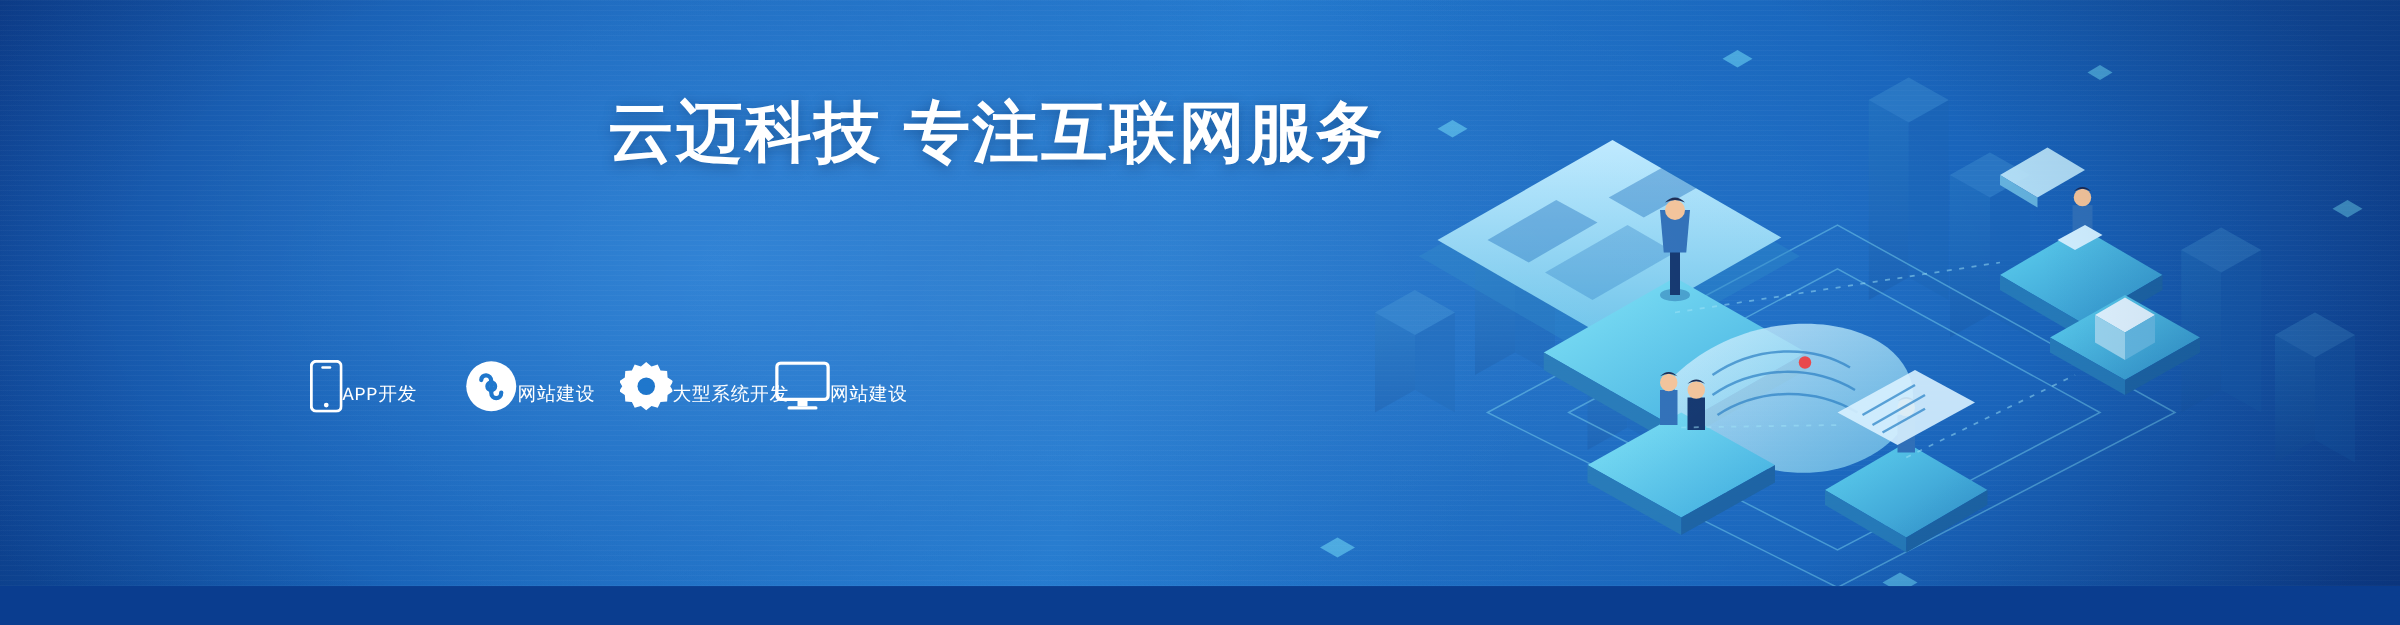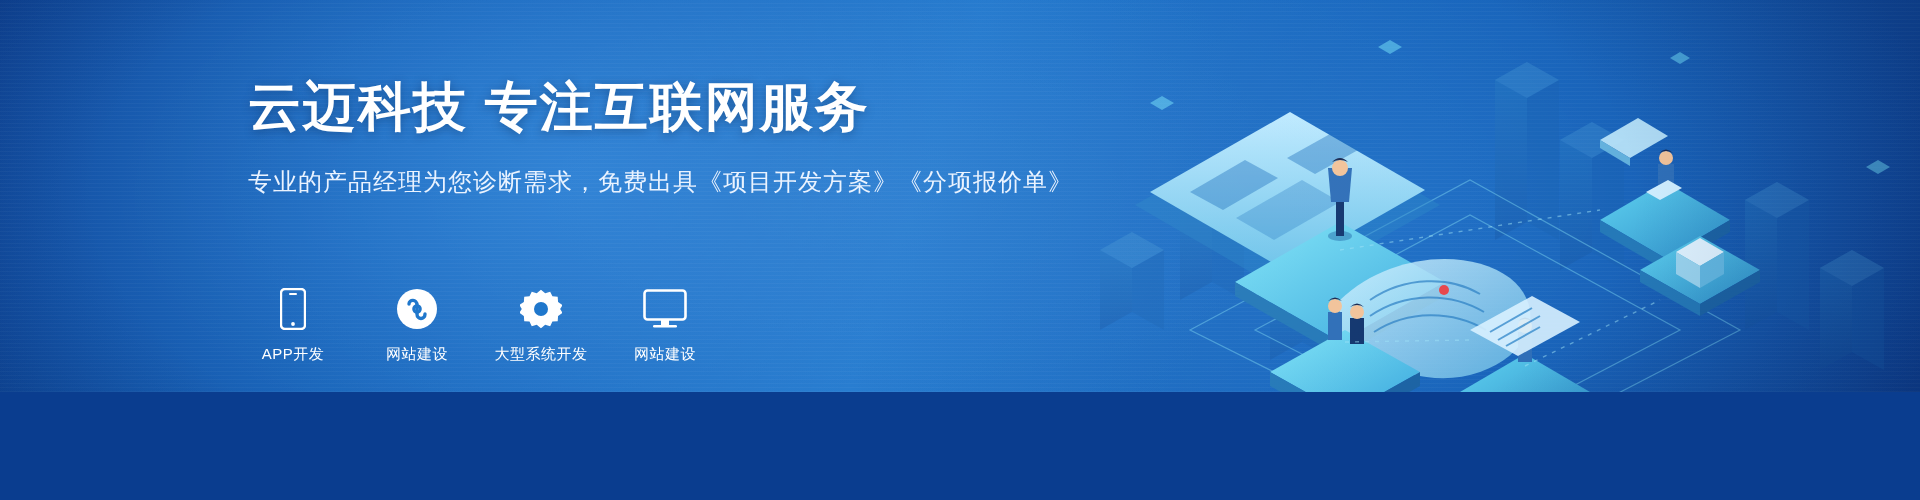--- a/index.html
+++ b/index.html
@@ -7,26 +7,27 @@
     padding: 0;
     background: #0a3d8f;
   }
   body {
     font-family: "Liberation Sans", "DejaVu Sans", sans-serif;
   }
 
   .banner {
     position: relative;
     width: 1920px;
-    height: 392px;
+    height: 469px;
     overflow: hidden;
     background:
       radial-gradient(ellipse 1100px 700px at 30% 45%, #2a7fd4 0%, rgba(42,127,212,0) 62%),
       radial-gradient(ellipse 900px 620px at 72% 55%, #1e6fc6 0%, rgba(30,111,198,0) 65%),
       linear-gradient(110deg, #0d3f91 0%, #1258ad 22%, #1f77cc 48%, #1762b8 70%, #0e3f92 100%);
+    text-align: right;
   }
 
   
   .texture {
     position: absolute;
     inset: 0;
     background-image: repeating-linear-gradient(
       0deg,
       rgba(255,255,255,0.030) 0px,
       rgba(255,255,255,0.030) 1px,
@@ -75,22 +76,22 @@
     position: absolute;
     left: 248px;
     top: 286px;
     display: flex;
     align-items: flex-start;
     gap: 34px;
   }
   .icon-item {
     width: 90px;
     display: flex;
-    flex-direction: column;
     align-items: center;
+    font-family: Liberation Mono, monospace;
   }
   .icon-box {
     height: 46px;
     display: flex;
     align-items: center;
     justify-content: center;
   }
   .icon-box svg { display: block; }
   .icon-label {
     margin-top: 13px;
@@ -290,21 +291,20 @@
         <path d="M305 342 L430 340"></path>
         <path d="M485 366 L620 300"></path>
       </g>
     </svg>
   </div>
 
   <div class="vign"></div>
 
   <div class="content">
     <h1 class="headline">云迈科技 专注互联网服务</h1>
-    <p class="sub">专业的产品经理为您诊断需求，免费出具《项目开发方案》《分项报价单》</p>
   </div>
 
   <div class="icons">
 
     <div class="icon-item">
       <div class="icon-box">
         <svg width="26" height="42" viewBox="0 0 26 42">
           <rect x="1" y="1" width="24" height="40" rx="4" ry="4" fill="none" stroke="#ffffff" stroke-width="2.4"></rect>
           <rect x="9" y="5" width="8" height="2" rx="1" fill="#ffffff"></rect>
           <circle cx="13" cy="36" r="1.9" fill="#ffffff"></circle>

